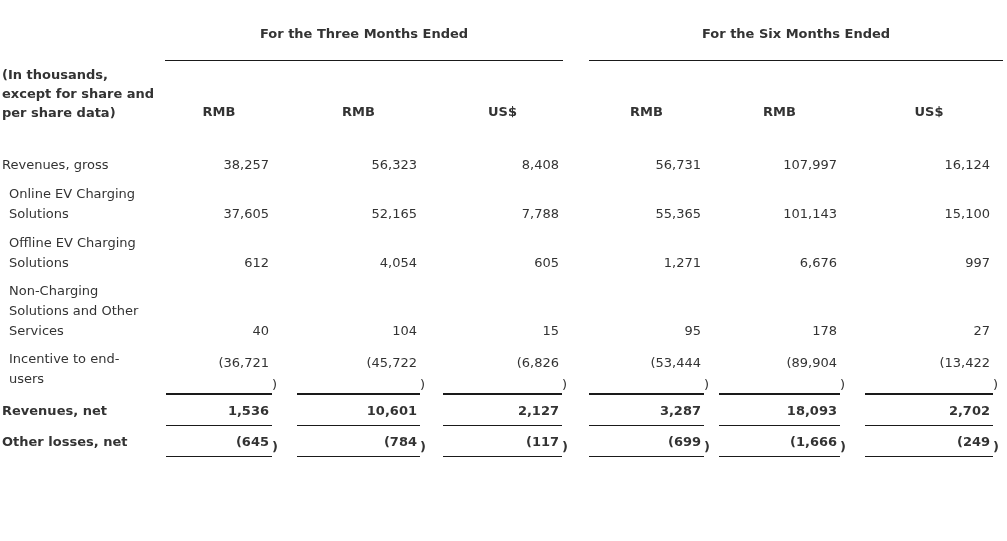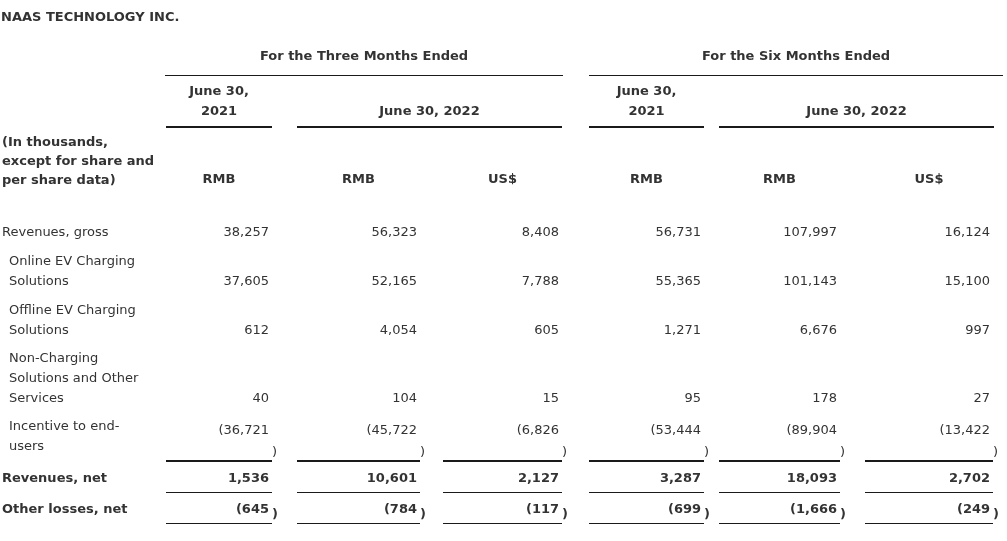--- a/index.html
+++ b/index.html
@@ -20,21 +20,21 @@
   .paren{flex:none;}
   td.c1 .cw{padding-left:3px;}  td.c1 .paren{width:10px;}
   td.c2 .cw{padding-left:15px;} td.c2 .paren{width:9px;}
   td.c3 .cw{padding-left:14px;} td.c3 .paren{width:10px;}
   td.c4 .cw{padding-left:3px;}  td.c4 .paren{width:9px;}
   td.c5 .cw{padding-left:6px;}  td.c5 .paren{width:9px;}
   td.c6 .cw{padding-left:16px;} td.c6 .paren{width:14px;}
 
   
   .gl{font-weight:bold;text-align:center;border-bottom:1px solid #1a1a1a;
-      padding-bottom:10px;line-height:19px;}
+      padding-bottom:17px;line-height:19px;}
   td.g3 .gl{margin:0 9px 0 2px;}
   td.g6 .gl{margin:0 4px 0 3px;}
 
   
   tr.dr td{padding-top:5px;}
   .dh{text-align:center;padding-right:0;font-weight:bold;white-space:pre-line;
       border-bottom:2px solid #1a1a1a;padding-bottom:5px;}
   .dl{font-weight:bold;text-align:center;border-bottom:2px solid #1a1a1a;padding-bottom:5px;}
   td.d32 .dl{margin:0 10px 0 15px;}
   td.d62 .dl{margin:0 13px 0 6px;}
@@ -56,21 +56,20 @@
   tr.r-inc .la{border-bottom:2px solid #1a1a1a;padding-bottom:20px;}
   tr.r-inc td.lc{padding-bottom:6px;}
   tr.r-net td{padding-top:6px;}
   tr.r-net .la{border-bottom:1px solid #1a1a1a;padding-bottom:4px;}
   tr.r-net td.lc{padding-bottom:5px;}
 </style>
 </head>
 <body>
 
 <div class="hdr">
-  <div class="title">NAAS TECHNOLOGY INC.</div>
 </div>
 
 <table class="fin">
   <colgroup>
     <col style="width:163px">
       <col style="width:119px">
       <col style="width:147px">
       <col style="width:143px">
     <col style="width:14px">
       <col style="width:127px">
@@ -83,44 +82,20 @@
     <td class="lc"></td>
     <td class="g3" colspan="3">
       <div class="gl">For the Three Months Ended</div>
     </td>
     <td class="sp"></td>
     <td class="g6" colspan="3">
       <div class="gl">For the Six Months Ended</div>
     </td>
   </tr>
 
-  <tr class="dr">
-    <td class="lc"></td>
-    <td class="c1">
-      <div class="cw">
-            <span class="la dh">June 30,
-2021</span>
-            <span class="paren"></span>
-          </div>
-    </td>
-    <td class="d32" colspan="2">
-      <div class="dl">June 30, 2022</div>
-    </td>
-    <td class="sp"></td>
-    <td class="c4">
-      <div class="cw">
-            <span class="la dh">June 30,
-2021</span>
-            <span class="paren"></span>
-          </div>
-    </td>
-    <td class="d62" colspan="2">
-      <div class="dl">June 30, 2022</div>
-    </td>
-  </tr>
 
   <tr class="cr">
     <td class="lc note">(In thousands,
 except for share and
 per share data)</td>
     <td class="c1">
           <div class="cw">
             <span class="la ch">RMB</span>
             <span class="paren"></span>
           </div>

